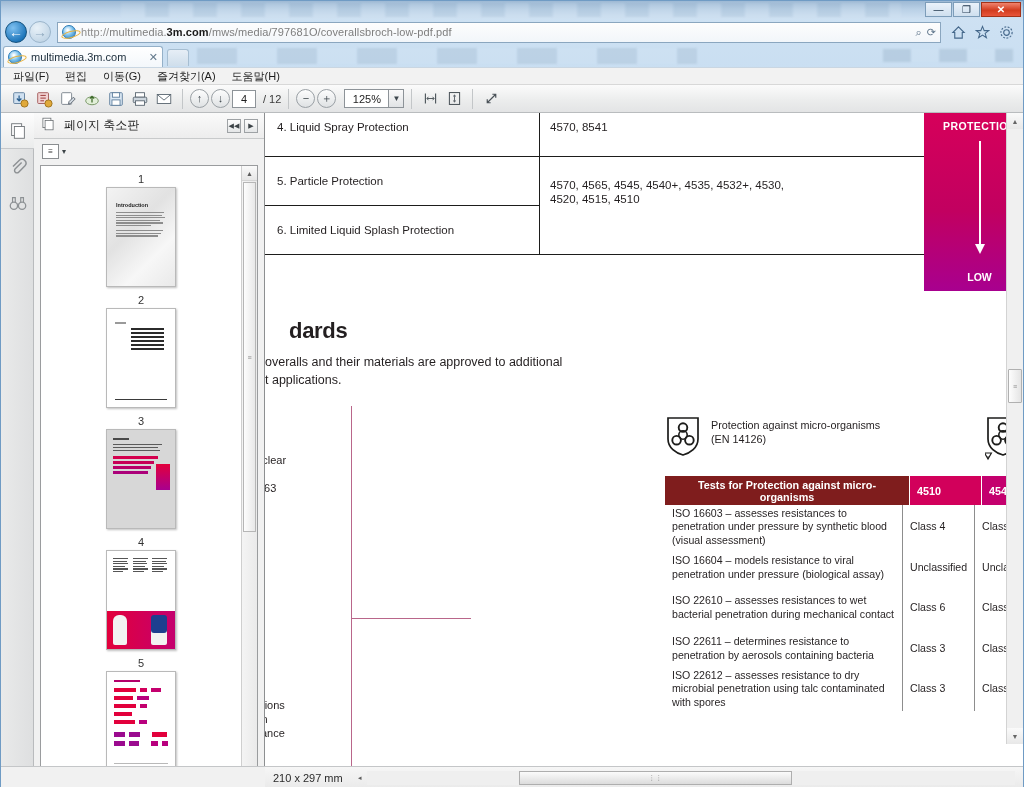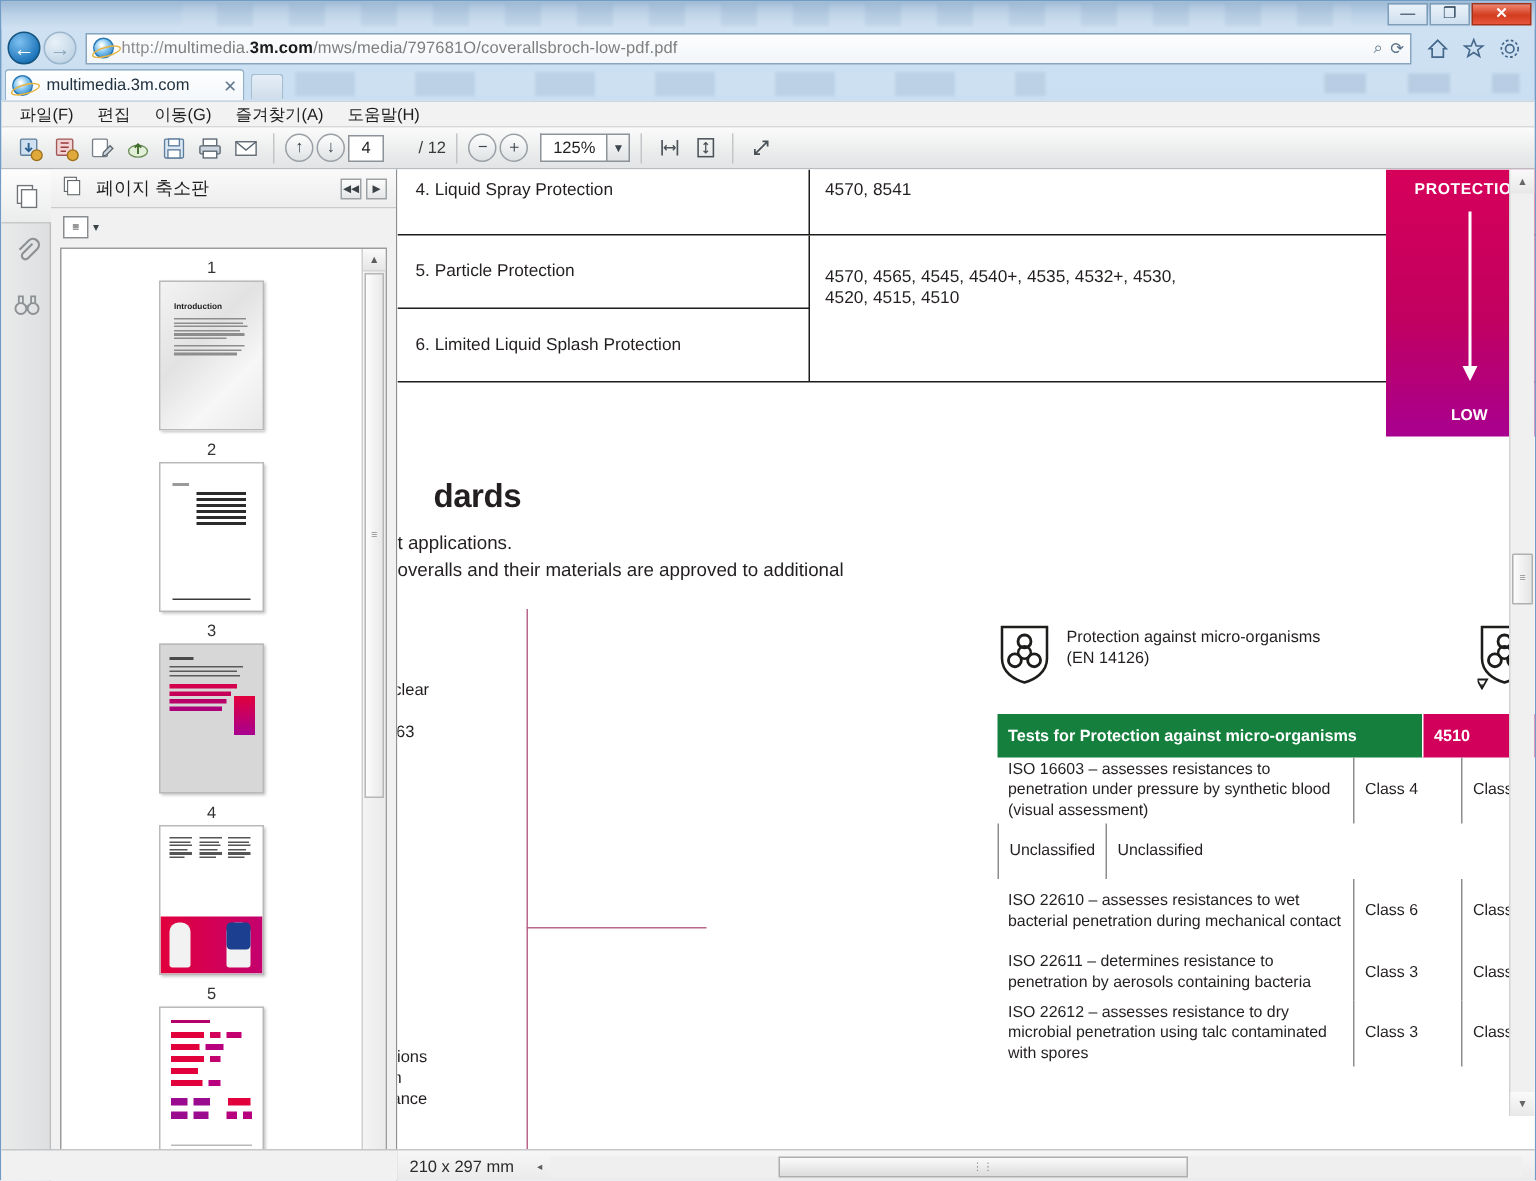--- a/index.html
+++ b/index.html
@@ -129,21 +129,21 @@
   .circ-btn {
     width: 19px; height: 19px; border-radius: 50%;
     background: linear-gradient(180deg,#fdfdfd,#dfe2e4);
     border: 1px solid #9aa0a5; display:flex; align-items:center; justify-content:center;
     font-size: 11px; color: #3d464c; line-height:1;
   }
   .pagefield {
     width: 24px; height: 18px; background:#fff; border: 1px solid #8d9398;
     font-size: 11px; text-align: center; color:#1e1e1e; line-height: 17px;
   }
-  .pagecount { font-size: 11px; color: #3a3a3a; margin-left: 21px; }
+  .pagecount { font-size: 11px; color: #3a3a3a; margin-left: 5px; }
   .zoomfield {
     width: 44px; height: 19px; background: #fff; border: 1px solid #8d9398;
     border-right: none; font-size: 11px; color:#1e1e1e; text-align:center; line-height:18px;
   }
   .zoomdrop {
     width: 16px; height: 19px; background: linear-gradient(180deg,#fafafa,#e1e3e5);
     border: 1px solid #8d9398; display:flex;align-items:center;justify-content:center;
     font-size: 8px; color:#3d464c;
   }
   .tb-right { margin-left: auto; display: flex; align-items: center; height: 28px;}
@@ -254,21 +254,21 @@
   
   .picto-row { position: absolute; left: 0; top: 295px; width: 100%; }
   .picto { position: absolute; display: flex; gap: 10px; align-items: flex-start; }
   .shield { width: 36px; height: 42px; flex: 0 0 auto; position: relative;}
   .picto-text { font-size: 10.8px; line-height: 14px; color: #231f20; padding-top: 3px;}
 
   
   .mtable { position: absolute; left: 475px; top: 363px; width: 525px; }
   .mt-head { display: flex; height: 29px; }
   .mth { display:flex; align-items:center; font-size: 10.8px; font-weight: bold; color:#fff; padding: 0 7px; }
-  .mth.c0 { width: 283px; background: #15803d; }
+  .mth.c0 { width: 244px; background: #7f1d1d; text-align: center; }
   .mth.c1 { width: 72px; background: #d2005b; border-left: 1px solid #ffffff;}
   .mth.c2 { width: 72px; background: #c4006e; border-left: 1px solid #ffffff;}
   .mt-row { display: flex; align-items: stretch; }
   .mtd { font-size: 10.6px; line-height: 13.6px; color:#231f20; display:flex; align-items:center; padding: 6px 7px;}
   .mtd.c0 { width: 237px; }
   .mtd.cN { width: 72px; border-left: 1px solid #8d8d8d; }
 
   
   .pvscroll {
     position: absolute; right: 0; top: 0; width: 17px; bottom: 22px;
@@ -707,22 +707,22 @@
           </div>
 
           <div class="protbar">
             <div class="ptitle">PROTECTION</div>
             <div class="protarrow"></div>
             <div class="plow">LOW</div>
           </div>
 
           <div class="sec-head">dards</div>
           <div class="sec-intro">
+            <div>overalls and their materials are approved to additional</div>
             <div>t applications.</div>
-            <div>overalls and their materials are approved to additional</div>
           </div>
 
           <div class="cutline-v"></div>
           <div class="cutline-h"></div>
           <div class="cutcol">
             <div>nuclear</div>
             <div>2)</div>
             <div>N863</div>
             <div>e</div>
           </div>
@@ -774,20 +774,21 @@
             </div>
 
             <div class="mt-row" style="height:44px;">
               <div class="mtd c0">ISO 16603 – assesses resistances to penetration under pressure by synthetic blood (visual assessment)</div>
               <div class="mtd cN">Class 4</div>
               <div class="mtd cN">Class 3</div>
 
             </div>
 
             <div class="mt-row" style="height:37px;">
+              <div class="mtd c0">ISO 16604 – models resistance to viral penetration under pressure (biological assay)</div>
               <div class="mtd cN">Unclassified</div>
               <div class="mtd cN">Unclassified</div>
 
             </div>
 
             <div class="mt-row" style="height:44px;">
               <div class="mtd c0">ISO 22610 – assesses resistances to wet bacterial penetration during mechanical contact</div>
               <div class="mtd cN">Class 6</div>
               <div class="mtd cN">Class 6</div>
 

